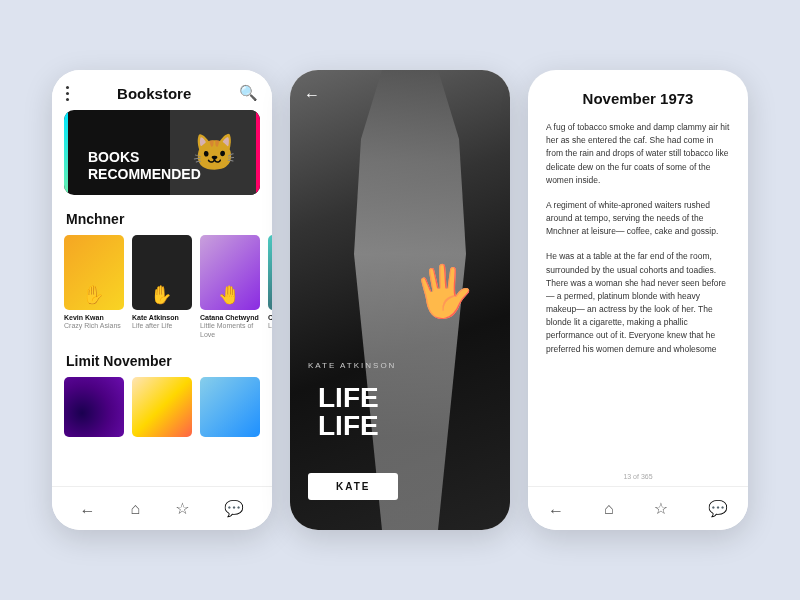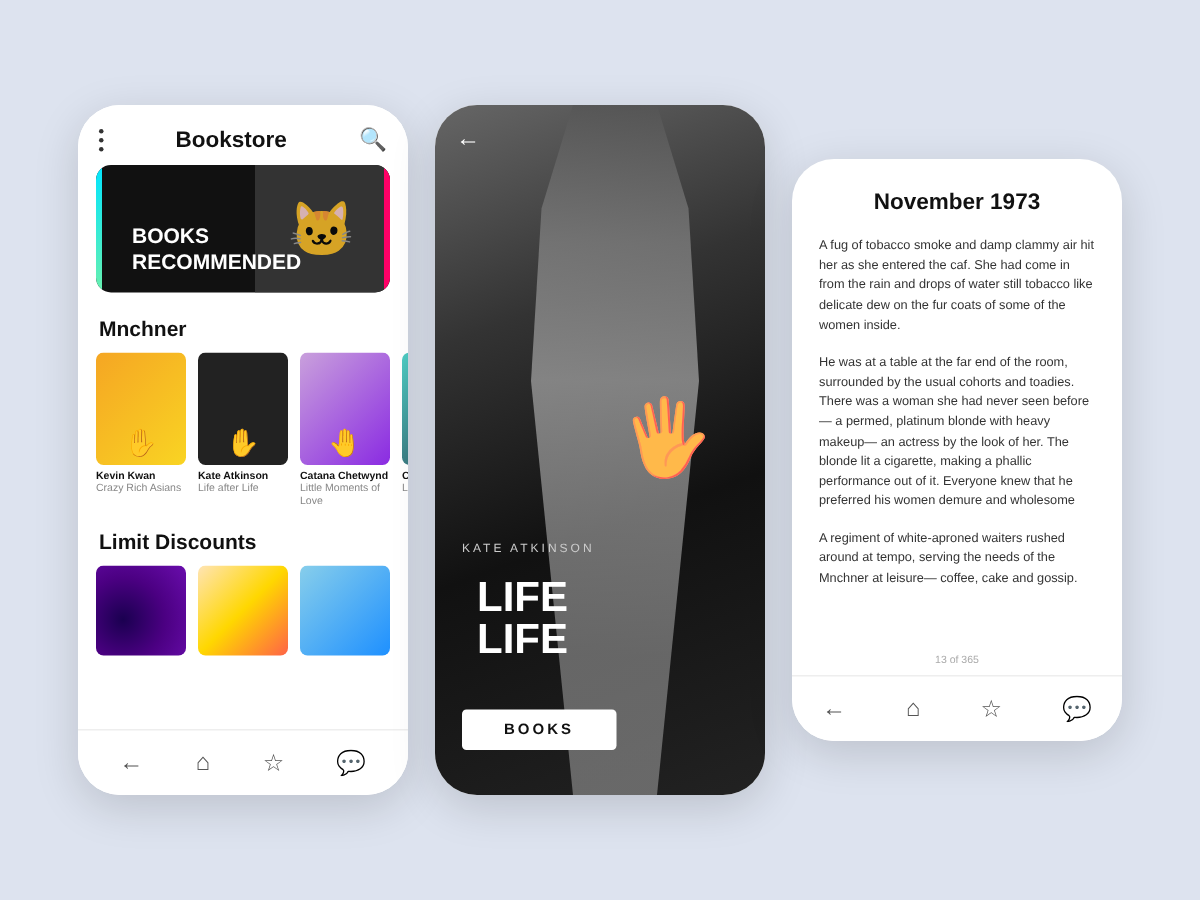--- a/index.html
+++ b/index.html
@@ -258,21 +258,21 @@
       font-weight: 700;
       letter-spacing: 2px;
       border-radius: 3px;
       z-index: 10;
       cursor: pointer;
     }
 
     
     .phone-3 {
       width: 220px;
-      height: 388px;
+      height: 460px;
     }
     .s3-content {
       padding: 20px 18px 50px;
       height: 100%;
       overflow: hidden;
       position: relative;
     }
     .s3-chapter {
       font-size: 15px;
       font-weight: 700;
@@ -357,21 +357,21 @@
         <div class="s1-book-author">Catana Chetwynd</div>
         <div class="s1-book-title">Little Moments of Love</div>
       </div>
       <div class="s1-book">
         <div class="s1-book-cover cover-4"></div>
         <div class="s1-book-author">Ca...</div>
         <div class="s1-book-title">Le...</div>
       </div>
     </div>
 
-    <div class="s1-section-title">Limit Discounts</div>
+    <div class="s1-section-title">Limit November</div>
 
     <div class="s1-limit-row">
       <div class="s1-limit-cover lcover-1"></div>
       <div class="s1-limit-cover lcover-2"></div>
       <div class="s1-limit-cover lcover-3"></div>
     </div>
 
     <div class="s1-nav">
       <span class="nav-icon">←</span>
       <span class="nav-icon">⌂</span>
@@ -385,30 +385,30 @@
       <div class="s2-body-silhouette"></div>
 
       <div style="position:absolute; right:35px; top:42%; z-index:5; font-size:50px; transform:rotate(-5deg); filter:sepia(1) saturate(5) hue-rotate(320deg);">🖐</div>
 
       <span class="s2-back-btn">←</span>
       <div class="s2-author">KATE ATKINSON</div>
       <div class="s2-title">
         <div>LIFE</div>
         <div>LIFE</div>
       </div>
-      <button class="s2-read-btn">BOOKS</button>
+      <button class="s2-read-btn">KATE</button>
     </div>
   </div>
 
   <div class="phone phone-3">
     <div class="s3-content">
       <div class="s3-chapter">November 1973</div>
       <div class="s3-paragraph">A fug of tobacco smoke and damp clammy air hit her as she entered the caf. She had come in from the rain and drops of water still tobacco like delicate dew on the fur coats of some of the women inside.</div>
+      <div class="s3-paragraph">A regiment of white-aproned waiters rushed around at tempo, serving the needs of the Mnchner at leisure— coffee, cake and gossip.</div>
       <div class="s3-paragraph">He was at a table at the far end of the room, surrounded by the usual cohorts and toadies. There was a woman she had never seen before— a permed, platinum blonde with heavy makeup— an actress by the look of her. The blonde lit a cigarette, making a phallic performance out of it. Everyone knew that he preferred his women demure and wholesome</div>
-      <div class="s3-paragraph">A regiment of white-aproned waiters rushed around at tempo, serving the needs of the Mnchner at leisure— coffee, cake and gossip.</div>
       <div class="s3-page-num">13 of 365</div>
     </div>
     <div class="s3-nav">
       <span class="nav-icon">←</span>
       <span class="nav-icon">⌂</span>
       <span class="nav-icon">☆</span>
       <span class="nav-icon">💬</span>
     </div>
   </div>
 

